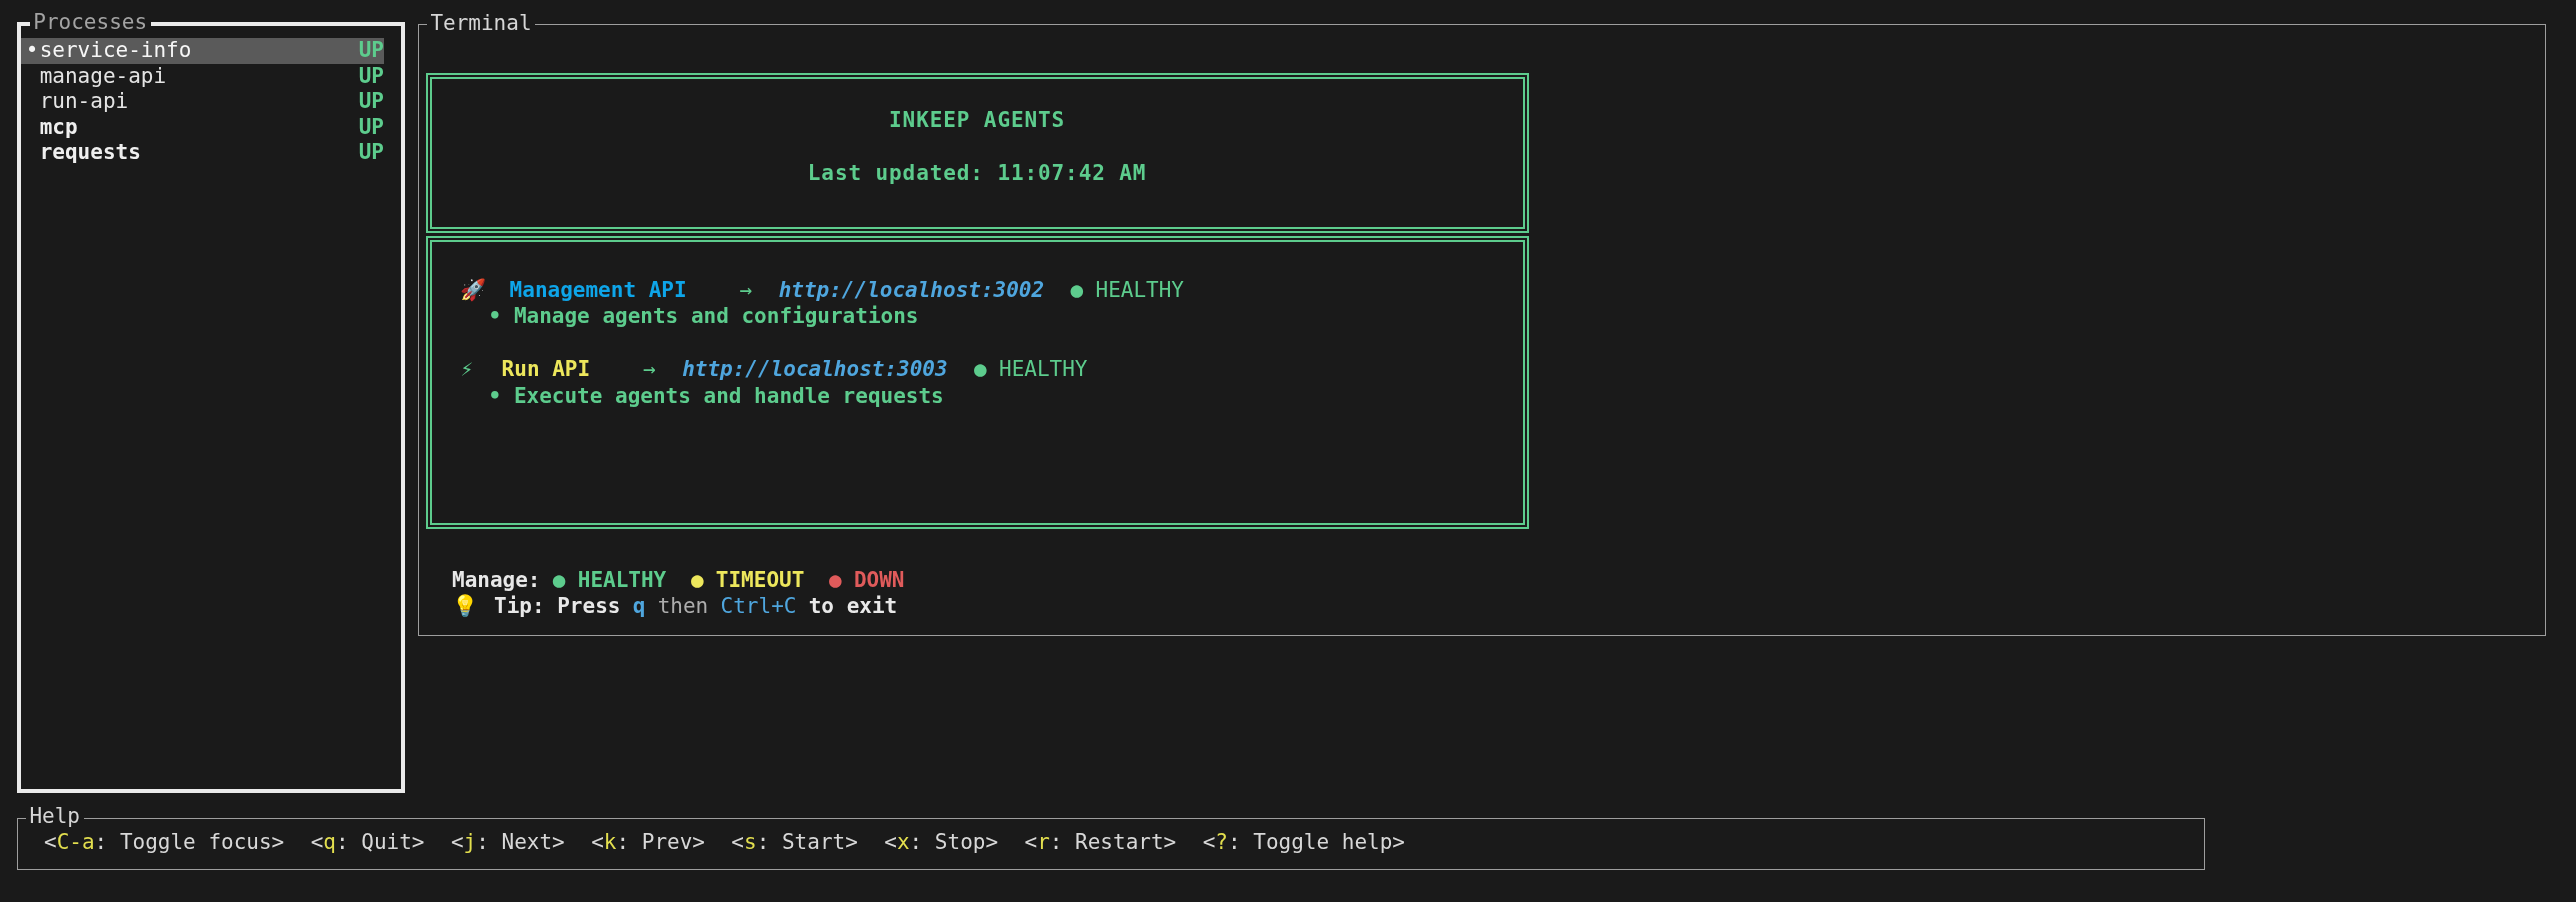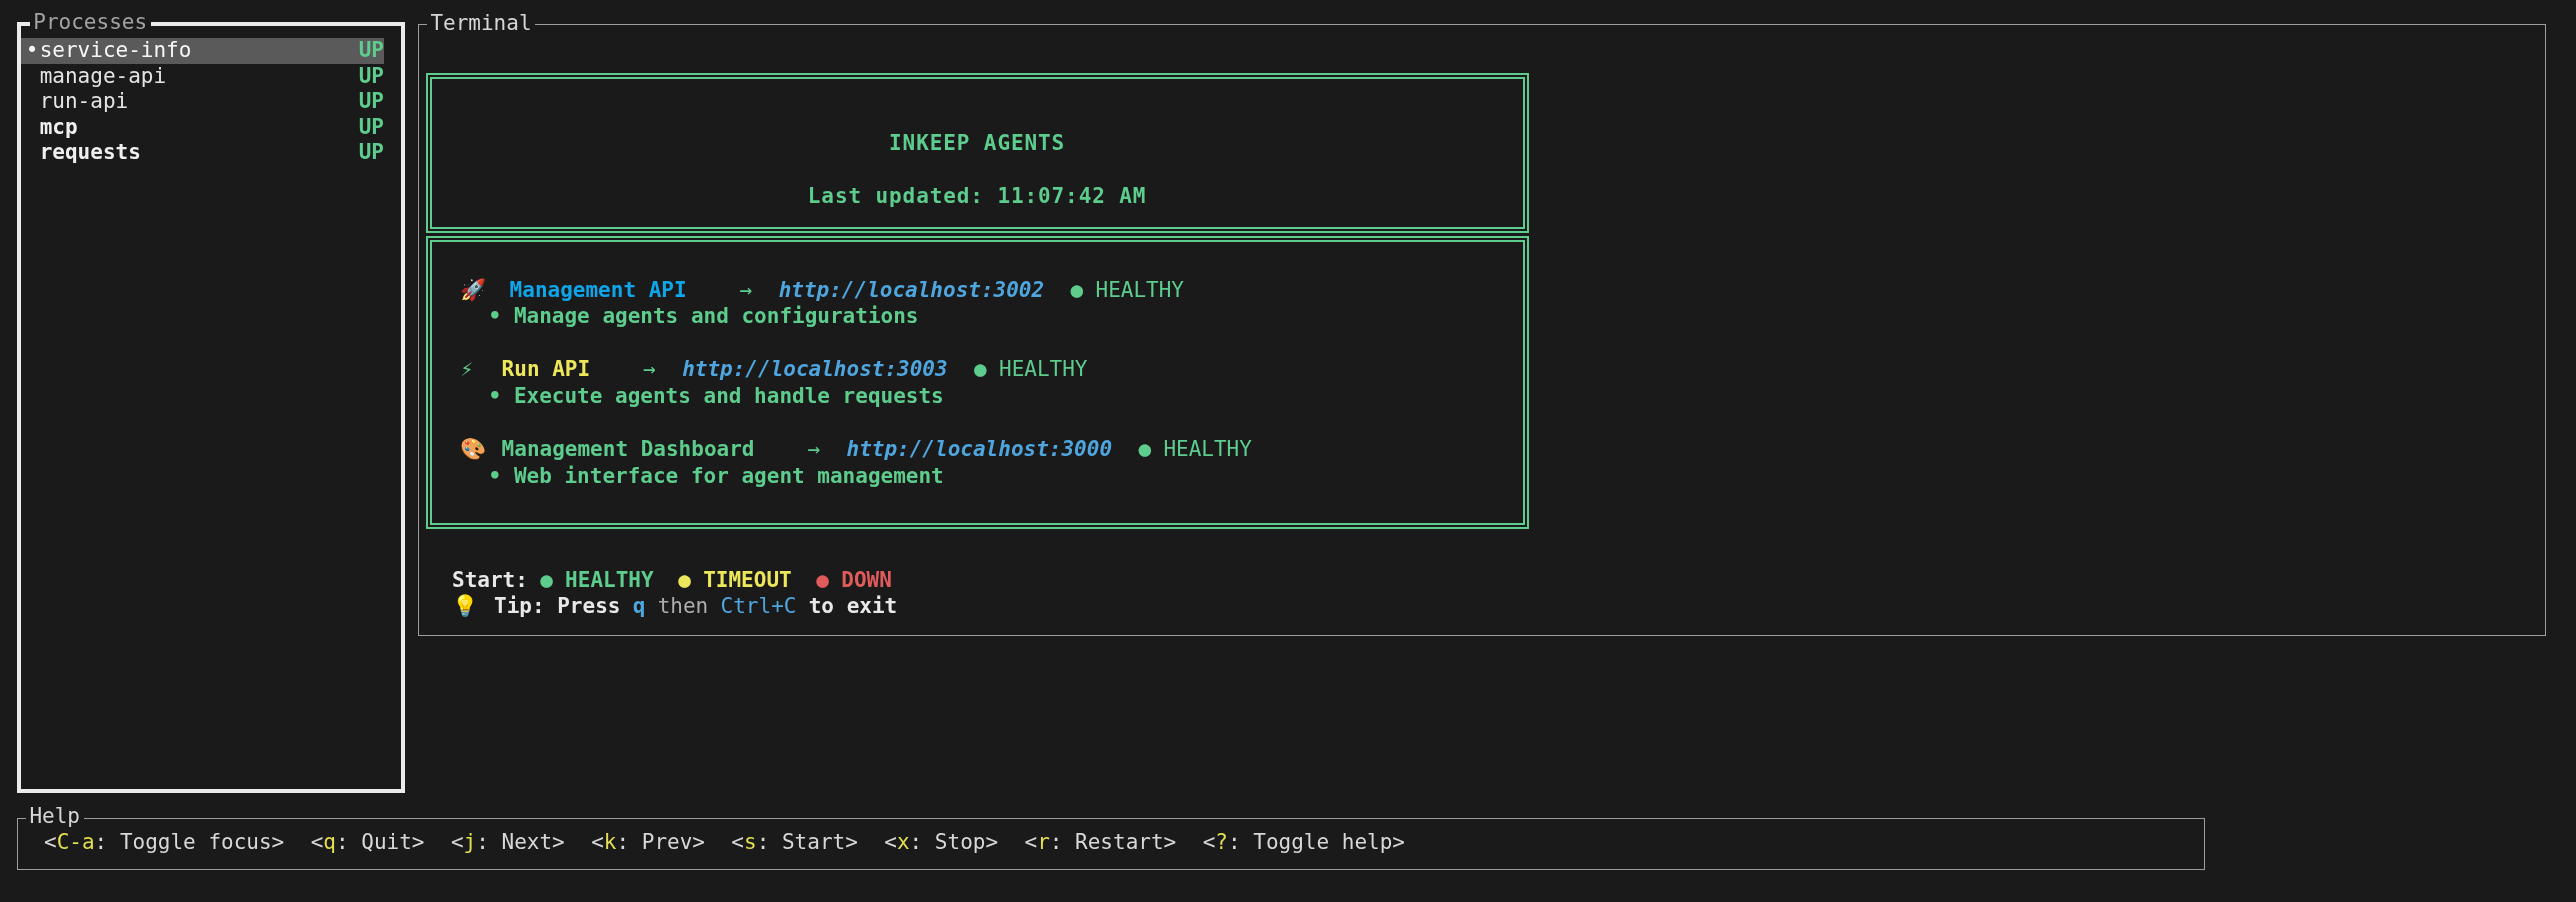--- a/index.html
+++ b/index.html
@@ -51,21 +51,21 @@
   }
   #terminal-panel > .panel-title { top: -14px; }
 
   .green-box {
     position: absolute;
     left: 6.6px; width: 1103px;
     border: 6.6px double #5DCC8D;
     color: #5DCC8D;
   }
   #header-box { top: 48px; height: 160px; text-align: center; }
-  .hdr-title   { margin-top: 51px; font-weight: bold; line-height: 26.4px; letter-spacing: 0.9px; }
+  .hdr-title   { margin-top: 28px; font-weight: bold; line-height: 26.4px; letter-spacing: 0.9px; }
   .hdr-updated { margin-top: 27px; font-weight: bold; line-height: 26.4px; letter-spacing: 0.9px; }
 
   #services-box { top: 211px; height: 293px; padding: 35px 0 0 29px; }
   .service { margin-bottom: 27px; }
   .svc-line { line-height: 26.4px; white-space: nowrap; }
   .svc-emoji { display: inline-block; width: 41px; }
   .svc-name { font-weight: bold; }
   .svc-arrow  { margin-left: 53px; color: #5DCC8D; }
   .svc-url    { margin-left: 26.4px; color: #4FA6DE; font-weight: bold; font-style: italic; }
   .svc-dot    { margin-left: 26.4px; color: #5DCC8D; }
@@ -161,30 +161,24 @@
         <span class="svc-emoji">🚀</span><span class="svc-name c-blue">Management API</span><span class="svc-arrow">→</span><span class="svc-url">http://localhost:3002</span><span class="svc-dot">●</span><span class="svc-status">HEALTHY</span>
       </div>
       <div class="svc-desc">• Manage agents and configurations</div>
     </div>
     <div class="service">
       <div class="svc-line">
         <span class="svc-emoji">⚡</span><span class="svc-name c-yellow">Run API</span><span class="svc-arrow">→</span><span class="svc-url">http://localhost:3003</span><span class="svc-dot">●</span><span class="svc-status">HEALTHY</span>
       </div>
       <div class="svc-desc">• Execute agents and handle requests</div>
     </div>
-    <div class="service">
-      <div class="svc-line">
-        <span class="svc-emoji">🎨</span><span class="svc-name c-green">Management Dashboard</span><span class="svc-arrow">→</span><span class="svc-url">http://localhost:3000</span><span class="svc-dot">●</span><span class="svc-status">HEALTHY</span>
-      </div>
-      <div class="svc-desc">• Web interface for agent management</div>
-    </div>
   </div>
 
   <div id="status-legend">
-    <span class="legend-label">Start:</span><span class="legend-dot first c-green">●</span><span class="legend-name c-green">HEALTHY</span><span class="legend-dot legend-item-gap c-yellow">●</span><span class="legend-name c-yellow">TIMEOUT</span><span class="legend-dot legend-item-gap c-red">●</span><span class="legend-name c-red">DOWN</span>
+    <span class="legend-label">Manage:</span><span class="legend-dot first c-green">●</span><span class="legend-name c-green">HEALTHY</span><span class="legend-dot legend-item-gap c-yellow">●</span><span class="legend-name c-yellow">TIMEOUT</span><span class="legend-dot legend-item-gap c-red">●</span><span class="legend-name c-red">DOWN</span>
   </div>
 
   <div id="tip-line">
     <span class="tip-emoji">💡</span><span class="tip-strong">Tip: Press</span><span class="tip-part tip-key">q</span><span class="tip-part c-midgray">then</span><span class="tip-part c-lblue">Ctrl+C</span><span class="tip-part tip-strong">to exit</span>
   </div>
 </section>
 
 <section class="panel" id="help-panel">
   <span class="panel-title">Help</span>
   <div class="help-content">

